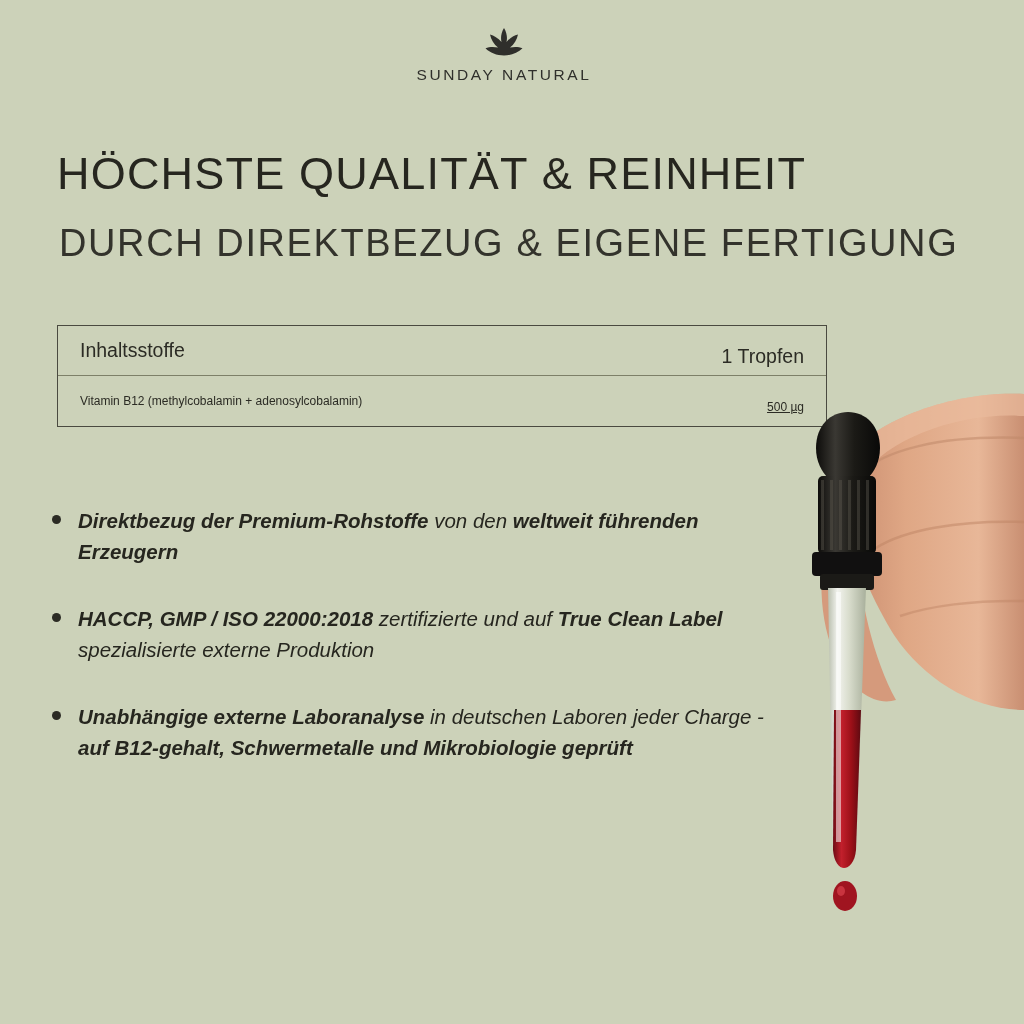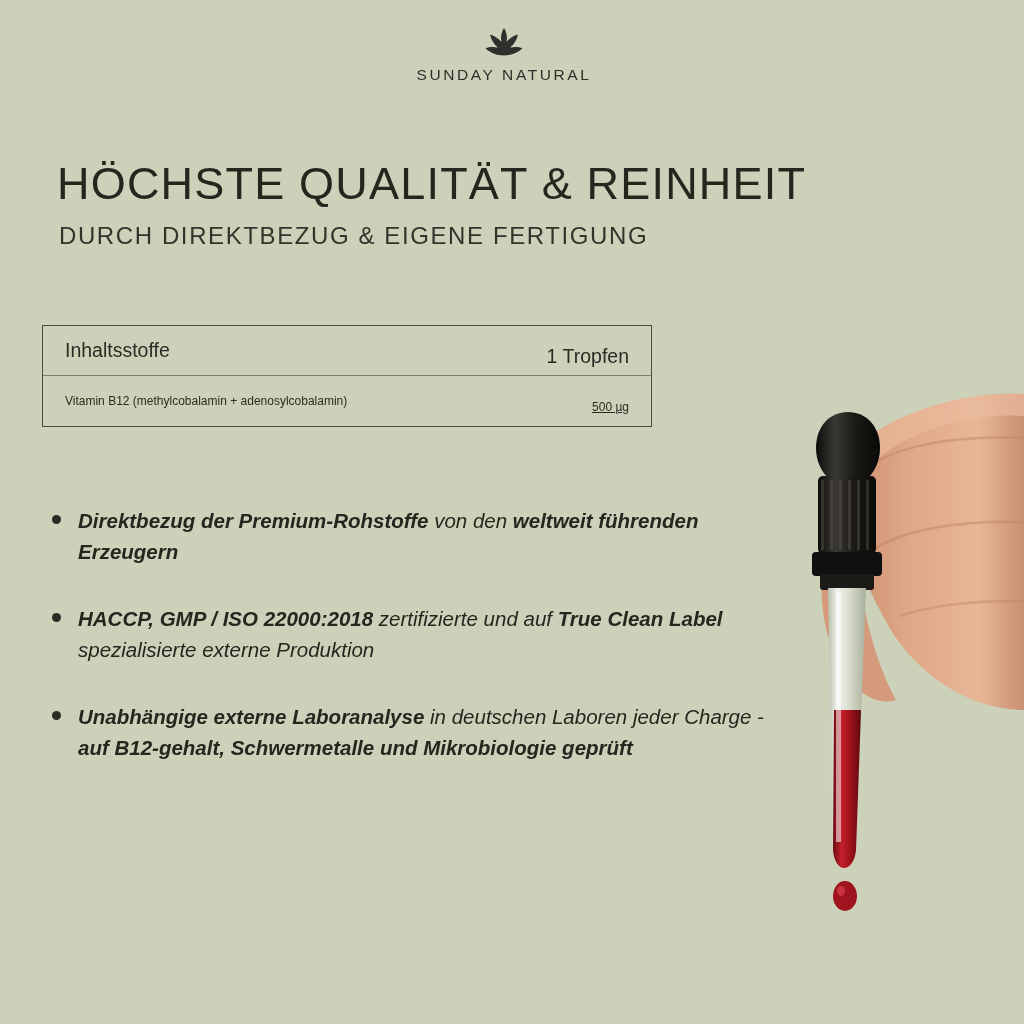--- a/index.html
+++ b/index.html
@@ -47,39 +47,38 @@
   
   .headline {
     position: absolute;
     top: 148px;
     left: 57px;
     font-size: 45px;
     letter-spacing: 1.2px;
     font-weight: 400;
     color: #26261f;
     white-space: nowrap;
-    margin-top: 10px;
   }
   .subheadline {
     position: absolute;
     top: 222px;
     left: 59px;
-    font-size: 24px;
+    font-size: 38px;
     letter-spacing: 1.6px;
     font-weight: 400;
     color: #33332c;
     white-space: nowrap;
   }
 
   
   .nutrition-table {
     position: absolute;
     top: 325px;
-    left: 42px;
-    width: 610px;
+    left: 57px;
+    width: 770px;
     border: 1px solid #4a4a40;
     box-sizing: border-box;
   }
   .nutrition-row {
     display: flex;
     align-items: center;
     justify-content: space-between;
     padding: 0 22px;
     height: 50px;
     box-sizing: border-box;

